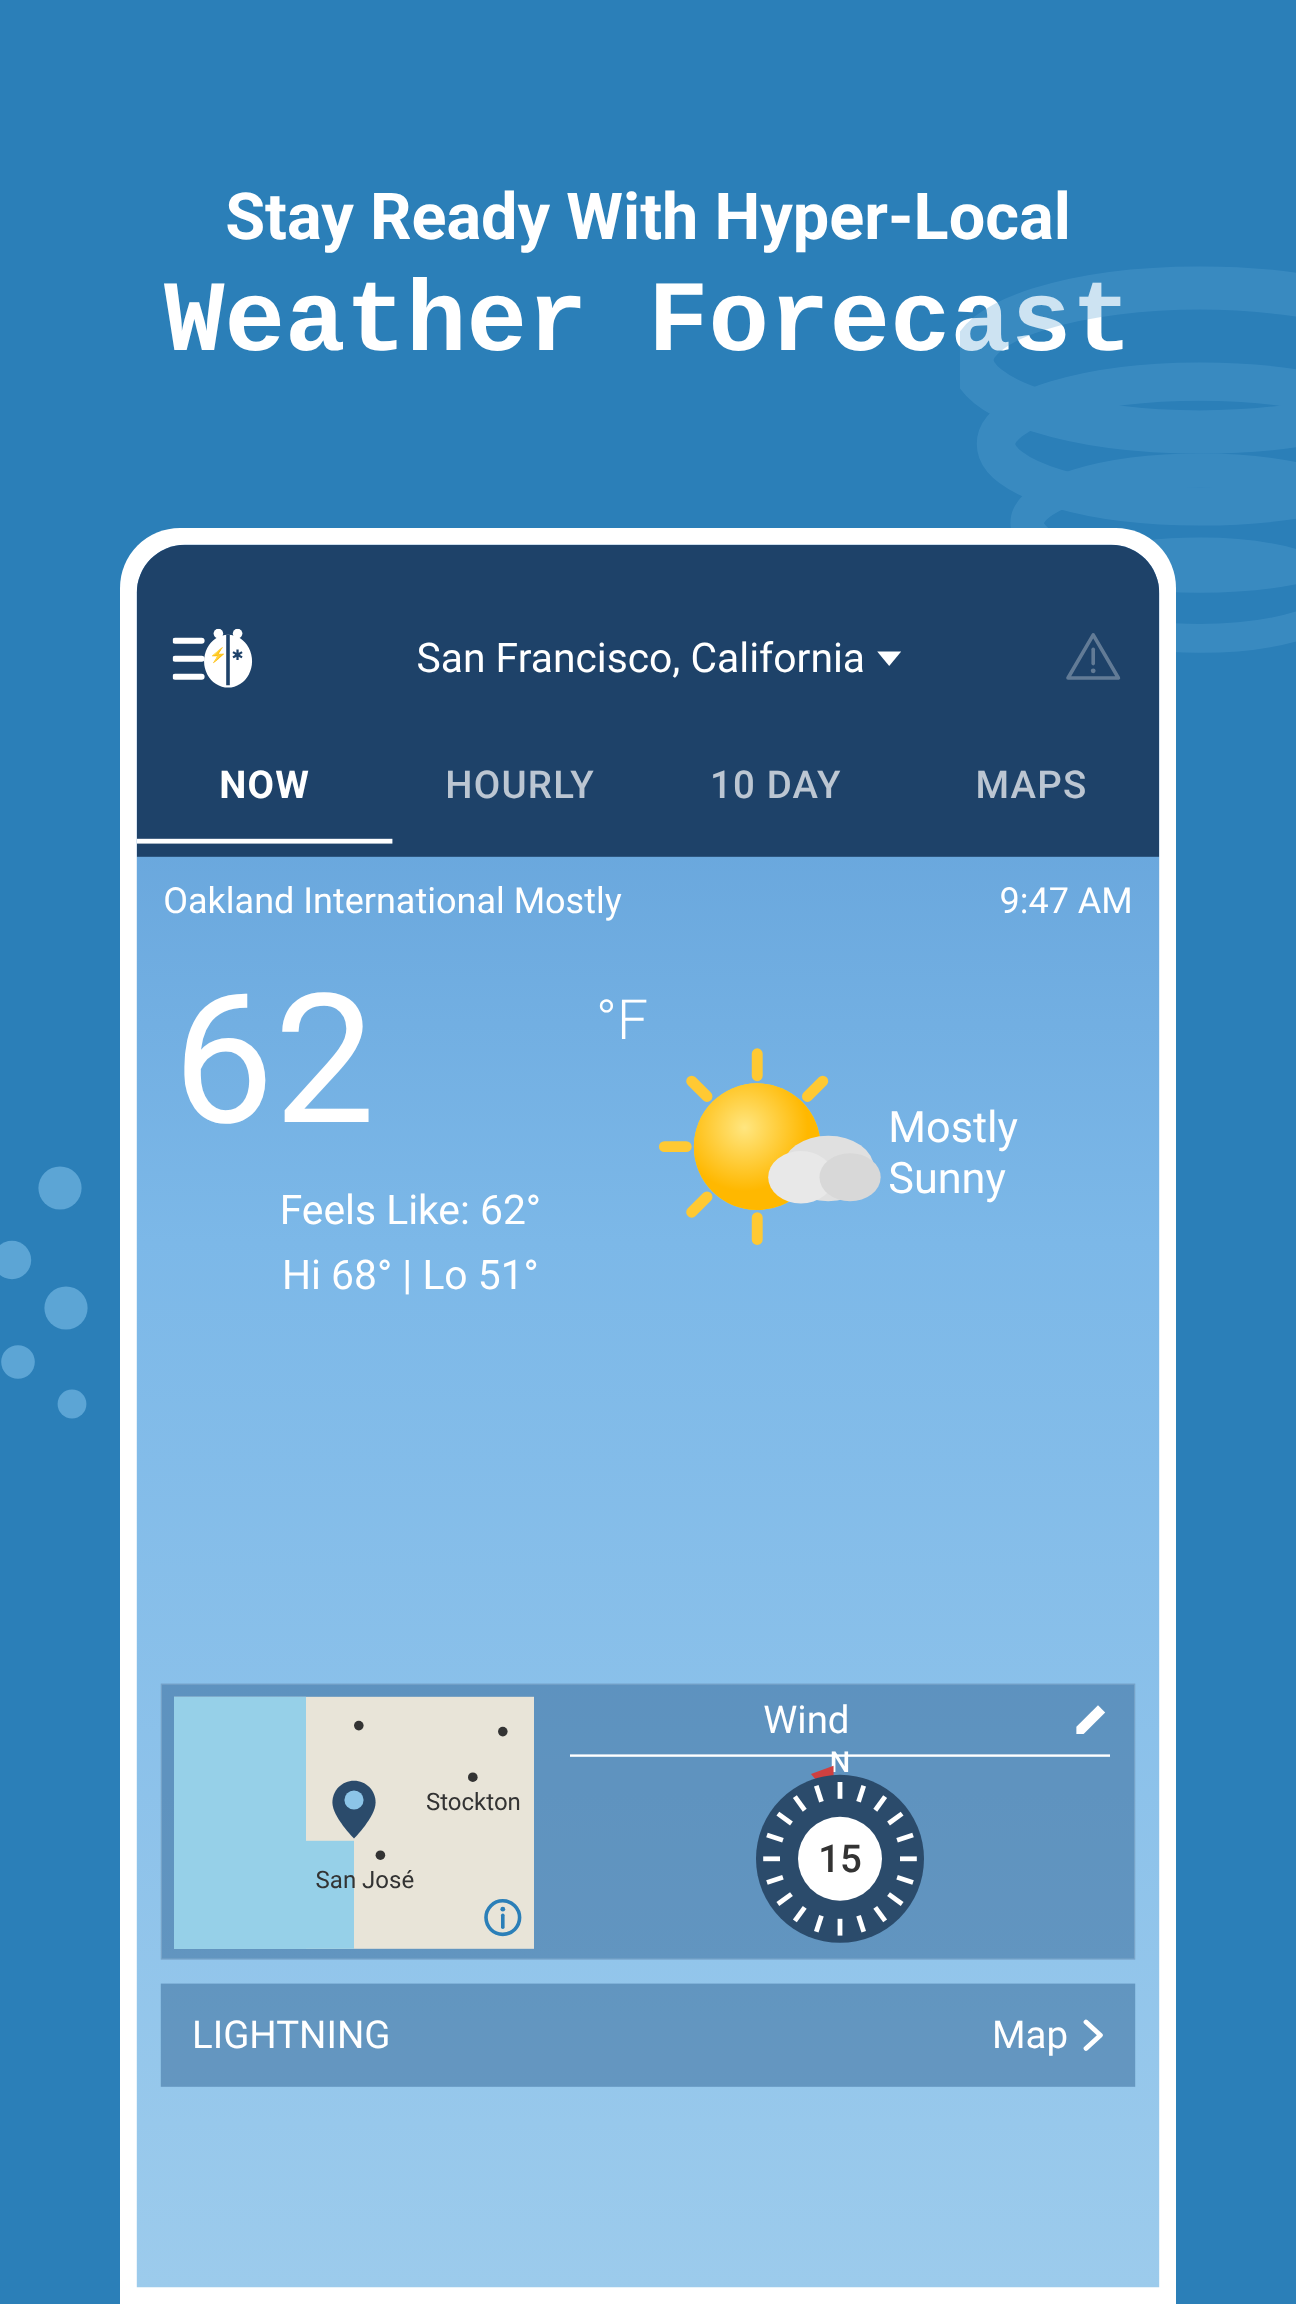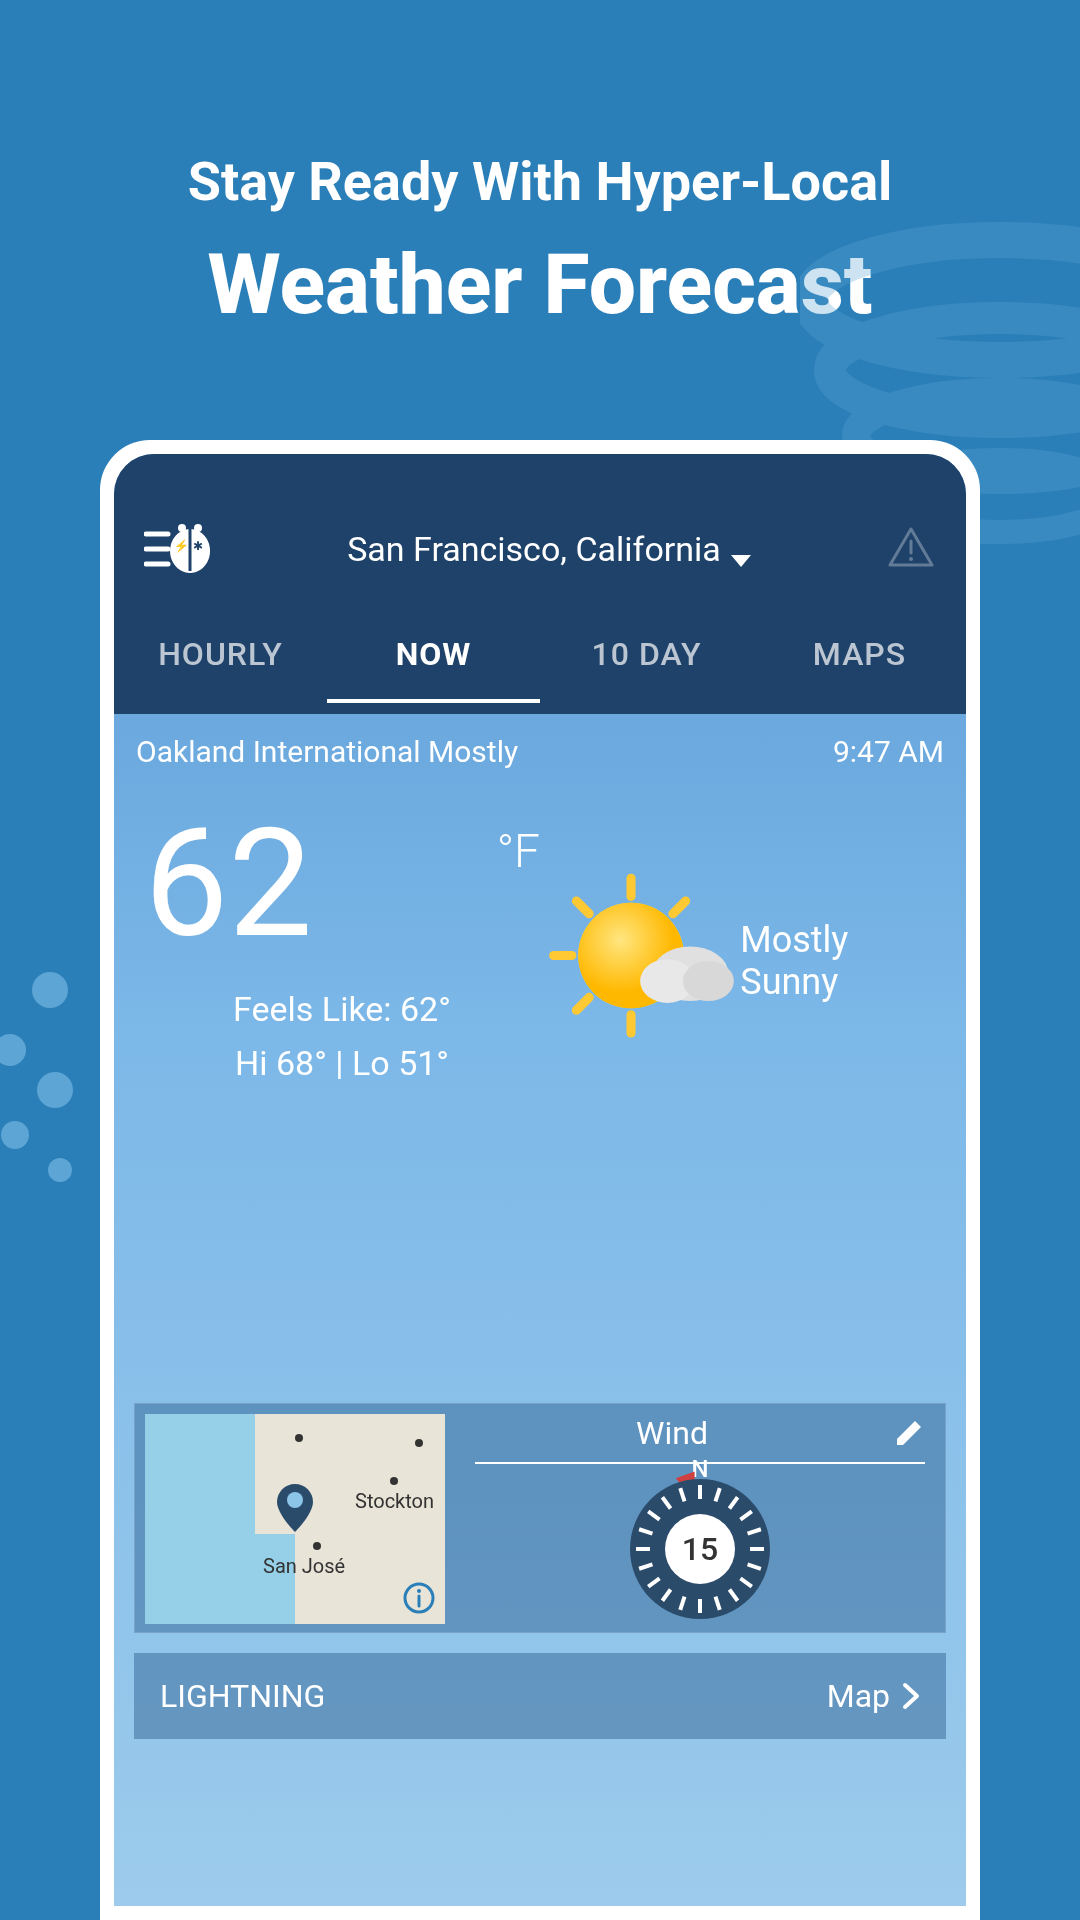--- a/index.html
+++ b/index.html
@@ -30,21 +30,22 @@
       color: white;
       padding-top: 150px;
     }
     .headline-line1 {
       font-size: 54px;
       font-weight: 700;
     }
     .headline-line2 {
       font-size: 84px;
       font-weight: 800;
-      margin-top: 22px;
+      margin-top: 10px;
+      font-family: Liberation Mono, monospace;
     }
     .phone-frame {
       position: absolute;
       top: 440px;
       left: 100px;
       width: 880px;
       height: 1480px;
       background: white;
       border-radius: 50px 50px 0 0;
       padding: 14px;
@@ -68,21 +69,21 @@
       padding: 50px 30px 0 30px;
       height: 140px;
     }
     .menu-logo {
       display: flex;
       align-items: center;
       gap: 8px;
     }
     .location-select {
       display: flex;
-      align-items: flex-end;
+      align-items: center;
       gap: 8px;
       color: white;
       font-size: 34px;
       cursor: pointer;
     }
     .alert-icon-wrap {
       opacity: 0.3;
     }
     .tabs {
       display: flex;
@@ -349,22 +350,22 @@
         </div>
         <div class="alert-icon-wrap">
           <svg width="50" height="44" viewBox="0 0 50 44">
             <path d="M 25 4 L 46 40 L 4 40 Z" fill="none" stroke="white" stroke-width="3" stroke-linejoin="round"></path>
             <line x1="25" y1="16" x2="25" y2="28" stroke="white" stroke-width="3" stroke-linecap="round"></line>
             <circle cx="25" cy="34" r="2" fill="white"></circle>
           </svg>
         </div>
       </div>
       <div class="tabs">
+        <div class="tab active">NOW</div>
         <div class="tab">HOURLY</div>
-        <div class="tab active">NOW</div>
         <div class="tab">10 DAY</div>
         <div class="tab">MAPS</div>
       </div>
     </div>
 
     <div class="station-row">
       <span>Oakland International Mostly</span>
       <span>9:47 AM</span>
     </div>
 

